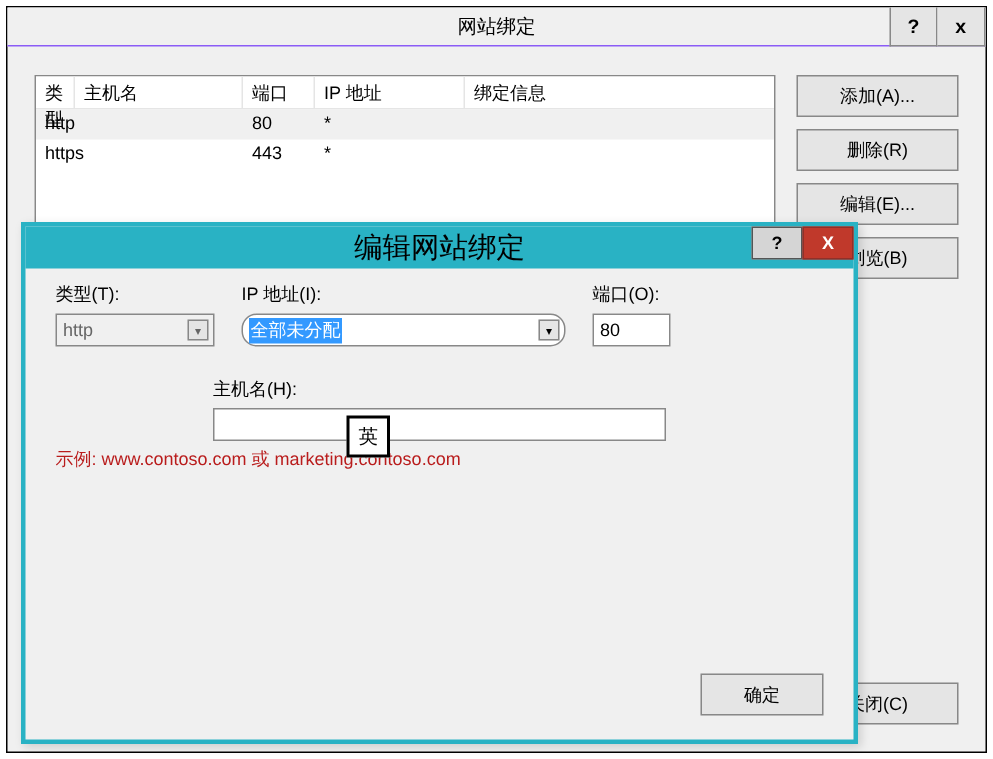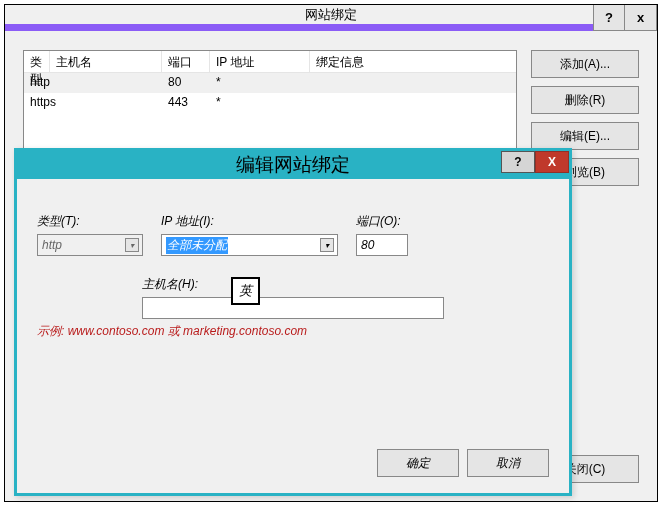--- a/index.html
+++ b/index.html
@@ -1,20 +1,20 @@
 <!DOCTYPE html>
 <html><head>
 <meta charset="utf-8">
 <style>
 * { box-sizing: border-box; margin: 0; padding: 0; font-family: "Microsoft YaHei", "Segoe UI", sans-serif; font-size: 12px; }
 body { width: 662px; height: 506px; background: #fff; position: relative; overflow: hidden; }
 
 
 .parent-window { position: absolute; left: 4px; top: 4px; width: 654px; height: 498px; border: 1px solid #000; background: #f0f0f0; }
-.parent-titlebar { height: 26px; background: #f0f0f0; border-bottom: 7px solid #8b5cf6; display: flex; align-items: center; position: relative; }
+.parent-titlebar { height: 26px; background: #f0f0f0; border-bottom: 1px solid #8b5cf6; display: flex; align-items: center; position: relative; }
 .parent-title { flex: 1; text-align: center; font-size: 13px; }
 .title-btns { position: absolute; right: 0; top: 0; height: 100%; display: flex; }
 .title-btn { width: 32px; height: 26px; border: 1px solid #888; border-top: none; background: #e5e5e5; display: flex; align-items: center; justify-content: center; font-weight: bold; font-size: 13px; cursor: pointer; }
 .title-btn + .title-btn { border-left: none; }
 
 .parent-body { position: absolute; top: 27px; left: 0; right: 0; bottom: 0; }
 .bindings-list { position: absolute; left: 18px; top: 18px; width: 494px; height: 360px; background: #fff; border: 1px solid #888; }
 .list-header { display: flex; height: 22px; border-bottom: 1px solid #e5e5e5; background: #fff; }
 .list-header div { padding: 3px 6px; border-right: 1px solid #e5e5e5; }
 .col-type { width: 26px; }
@@ -31,29 +31,29 @@
 .btn.disabled { color: #000000; }
 .close-btn-wrap { position: absolute; right: 18px; bottom: 18px; width: 108px; }
 
 
 .modal { position: absolute; left: 14px; top: 148px; width: 558px; height: 348px; border: 3px solid #29b2c4; background: #f0f0f0; z-index: 10; box-shadow: 2px 2px 6px rgba(0,0,0,0.15); }
 .modal-titlebar { height: 28px; background: #29b2c4; display: flex; align-items: center; position: relative; }
 .modal-title { flex: 1; text-align: center; color: #000; font-size: 19px; }
 .modal-title-btns { position: absolute; right: 0; top: 0; height: 100%; display: flex; }
 .modal-title-btn { width: 34px; height: 22px; border: 1px solid #555; background: #d5d5d5; display: flex; align-items: center; justify-content: center; font-weight: bold; cursor: pointer; }
 .modal-title-btn.close { background: #c0392b; color: #fff; border-color: #903028; }
-.modal-body { padding: 34px 20px; position: relative; height: calc(100% - 28px); font-style: italic; }
+.modal-body { padding: 9px 20px; position: relative; height: calc(100% - 28px); }
 .form-row { display: flex; gap: 18px; margin-bottom: 4px; }
 .form-group { display: flex; flex-direction: column; }
 .form-group label { margin-bottom: 4px; }
 .combo, .text-input { height: 22px; border: 1px solid #888; background: #fff; padding: 2px 4px; display: flex; align-items: center; position: relative; }
 .combo.disabled { background: #f0f0f0; color: #666; }
 .combo .arrow { position: absolute; right: 3px; top: 3px; width: 14px; height: 14px; border: 1px solid #888; background: #e5e5e5; display: flex; align-items: center; justify-content: center; font-size: 8px; }
 .type-field { width: 106px; }
-.ip-field { width: 177px; }
+.ip-field { width: 216px; border-radius: 10px; }
 .port-field { width: 52px; }
 .host-field { width: 302px; }
 .selected-text { background: #3399ff; color: #fff; padding: 0 1px; }
 .example { color: #b91c1c; }
 .ime-badge { position: absolute; left: 214px; top: 98px; border: 2px solid #000; background: #fff; padding: 3px 6px; font-size: 13px; z-index: 5; }
 .modal-footer { position: absolute; bottom: 16px; right: 20px; display: flex; gap: 8px; }
 .modal-footer .btn { width: 82px; }
 </style>
 </head>
 <body>
@@ -138,16 +138,15 @@
         <label>主机名(H):</label>
         <div class="text-input host-field">
           <span></span>
         </div>
       </div>
     </div>
     <div class="example">示例: www.contoso.com 或 marketing.contoso.com</div>
     <div class="ime-badge">英</div>
     <div class="modal-footer">
       <div class="btn disabled">确定</div>
-      <div class="btn">取消</div>
     </div>
   </div>
 </div>
 
 </body></html>

